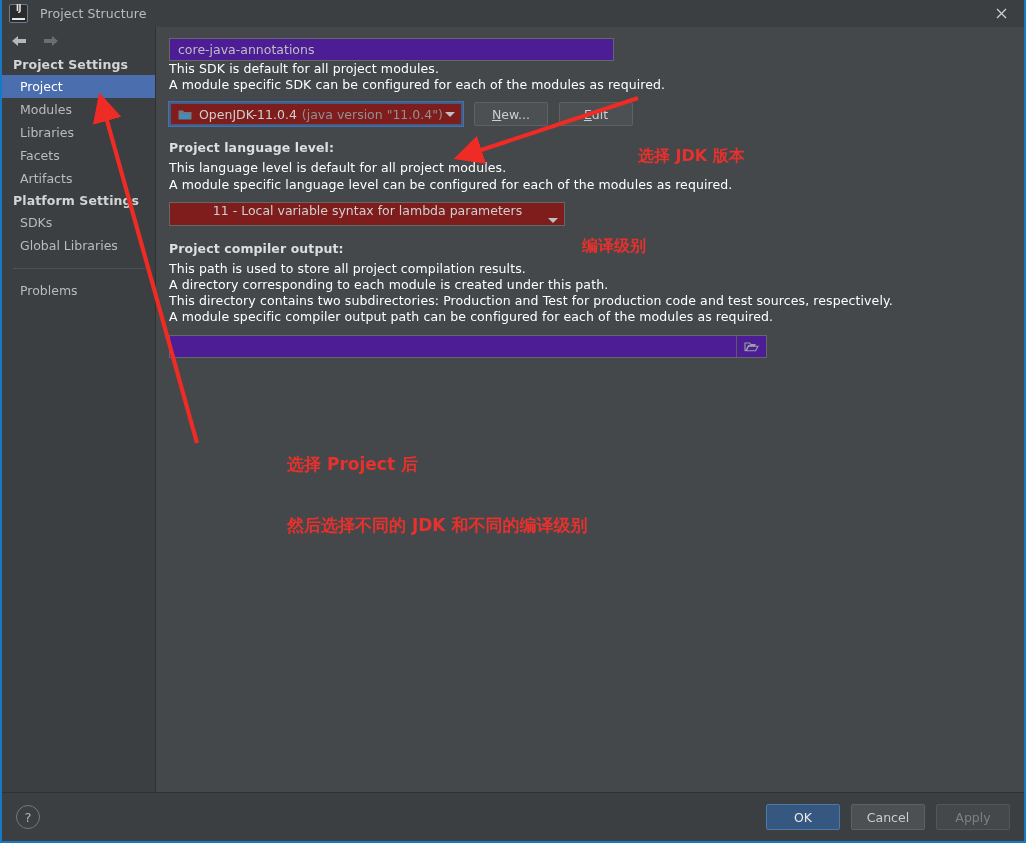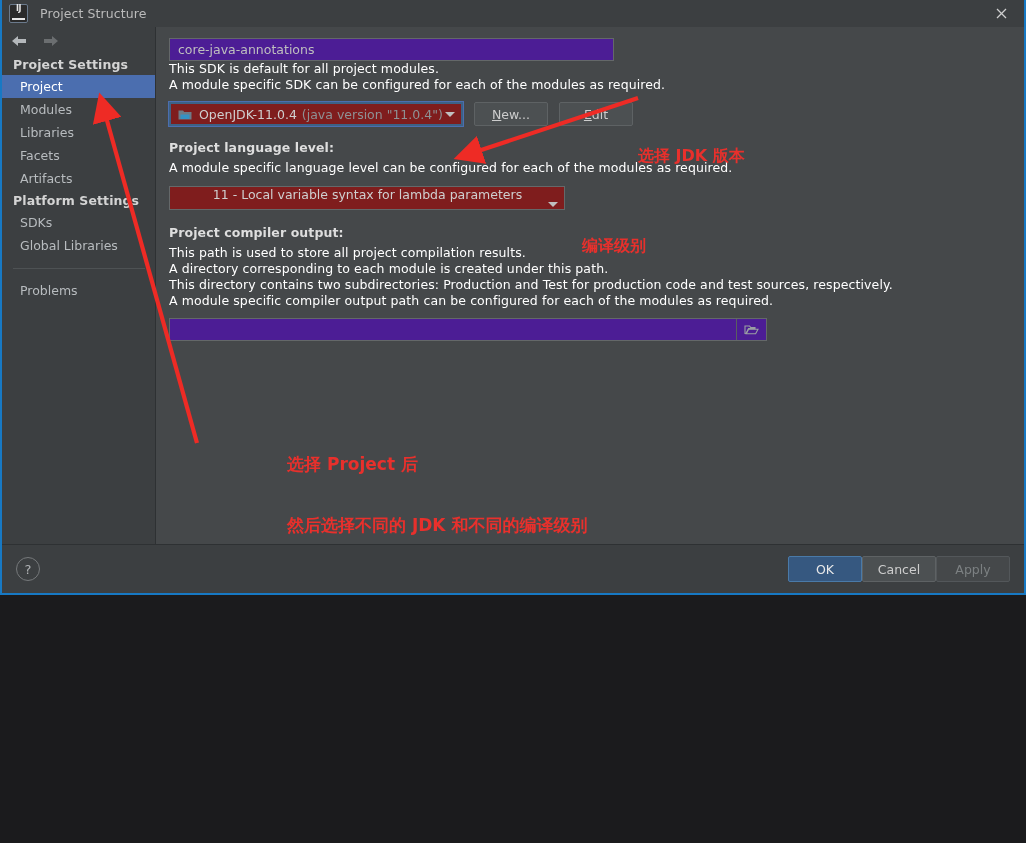--- a/index.html
+++ b/index.html
@@ -12,21 +12,21 @@
     height: 843px;
     font-family: "DejaVu Sans", "Liberation Sans", sans-serif;
     overflow: hidden;
   }
 
   
   #window {
     position: absolute;
     left: 0; top: 0;
     width: 1026px;
-    height: 595px;
+    height: 843px;
     box-sizing: border-box;
     border: 2px solid #1779c4;
     border-top: none;
     background: #3c3f41;
     overflow: hidden;
   }
 
   
   #titlebar {
     position: absolute;
@@ -228,20 +228,21 @@
     color: #b0b3b5;
     font-size: 13px;
     display: flex;
     align-items: center;
     justify-content: center;
   }
   #dlg-buttons {
     margin-left: auto;
     margin-right: 14px;
     display: flex;
+    gap: 11px;
   }
   .dlg-btn {
     box-sizing: border-box;
     width: 74px; height: 26px;
     border-radius: 2px;
     font-size: 12.5px;
     display: flex;
     align-items: center;
     justify-content: center;
   }
@@ -333,20 +334,21 @@
           <span class="mn">N</span>
             <span>ew...</span>
         </div>
         <div class="btn">
           <span class="mn">E</span>
             <span>dit</span>
         </div>
       </div>
 
       <div class="lbl-bold" style="margin-top:14px;">Project language level:</div>
+      <div class="lbl-desc">This language level is default for all project modules.</div>
       <div class="lbl-desc">A module specific language level can be configured for each of the modules as required.</div>
 
       <div class="combo" style="width:396px; margin-top:9px;flex-direction:column;">
         <span>11 - Local variable syntax for lambda parameters</span>
         <span class="caret"></span>
       </div>
 
       <div class="lbl-bold" style="margin-top:15px;">Project compiler output:</div>
       <div class="lbl-desc">This path is used to store all project compilation results.</div>
       <div class="lbl-desc">A directory corresponding to each module is created under this path.</div>

